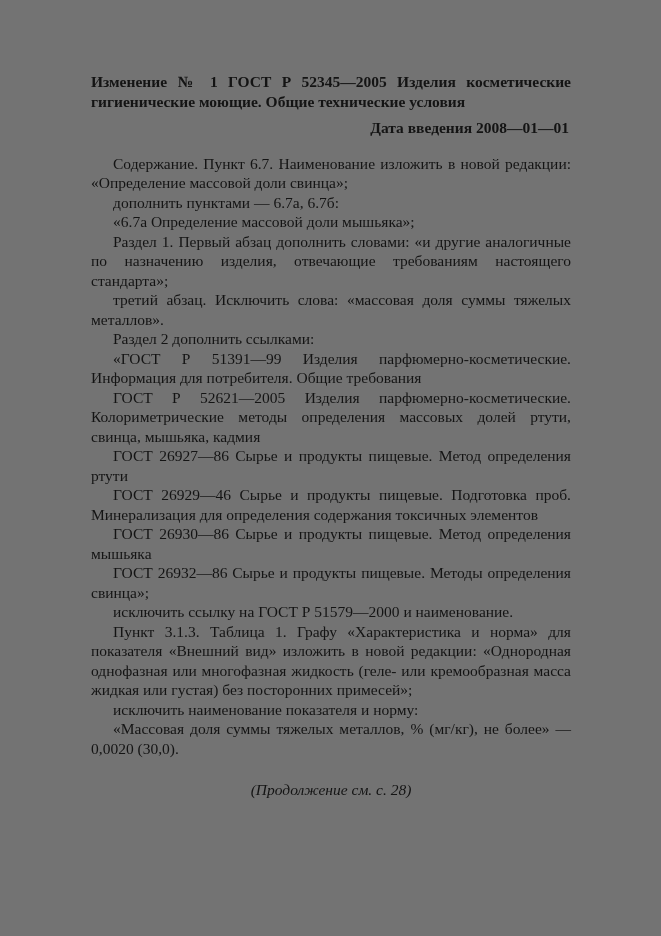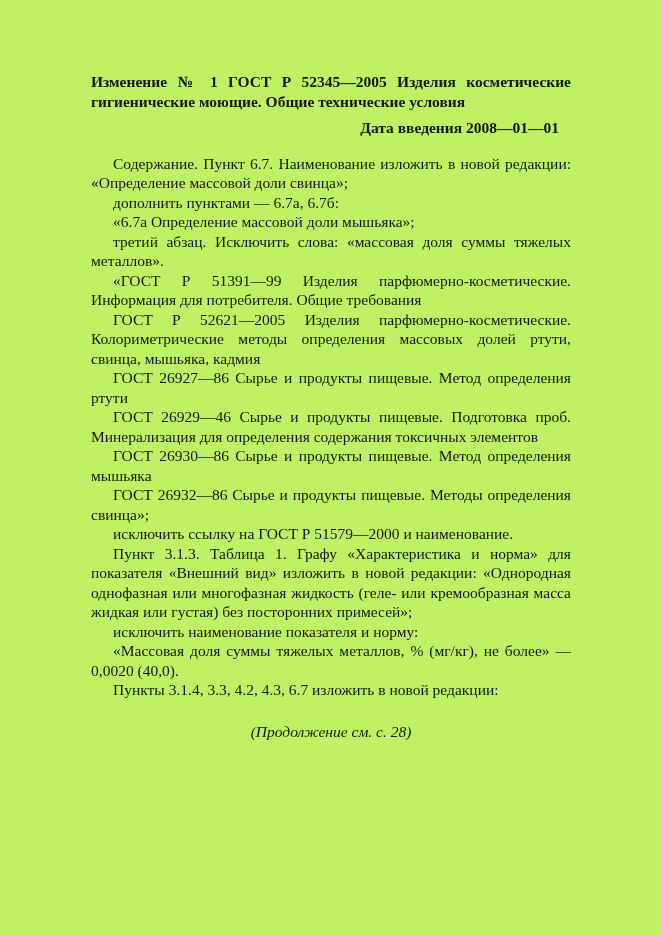--- a/index.html
+++ b/index.html
@@ -5,42 +5,42 @@
   html, body {
     margin: 0;
     padding: 0;
     background: #ffffff;
   }
   .page {
     position: relative;
     width: 661px;
     height: 936px;
     box-sizing: border-box;
-    background: #bef264;
+    background: #737373;
     padding: 72px 90px 0 91px;
     font-family: "Liberation Serif", "DejaVu Serif", serif;
     font-size: 15.5px;
     line-height: 19.5px;
     color: #141414;
     overflow: hidden;
   }
   .title {
     font-weight: 700;
     margin: 0 0 7px 0;
     text-align: justify;
   }
   .approval {
     font-weight: 700;
     margin: 0 0 18px 0;
     text-align: justify;
   }
   .date {
     font-weight: 700;
     text-align: right;
-    margin: 0 12px 16px 0;
+    margin: 0 2px 16px 0;
   }
   .body-block {
     margin: 0;
   }
   .para {
     margin: 0;
     text-align: justify;
     text-indent: 22px;
   }
   .note {
@@ -56,29 +56,30 @@
 
   <p class="title">Изменение № 1 ГОСТ Р 52345—2005 Изделия косметические гигиенические моющие. Общие технические условия</p>
 
 
   <p class="date">Дата введения 2008—01—01</p>
 
   <div class="body-block">
     <p class="para">Содержание. Пункт 6.7. Наименование изложить в новой редакции: «Определение массовой доли свинца»;</p>
     <p class="para">дополнить пунктами — 6.7а, 6.7б:</p>
     <p class="para">«6.7а Определение массовой доли мышьяка»;</p>
+    <p class="para">Раздел 1. Первый абзац дополнить словами: «и другие аналогичные по назначению изделия, отвечающие требованиям настоящего стандарта»;</p>
     <p class="para">третий абзац. Исключить слова: «массовая доля суммы тяжелых металлов».</p>
+    <p class="para">Раздел 2 дополнить ссылками:</p>
     <p class="para">«ГОСТ Р 51391—99 Изделия парфюмерно-косметические. Информация для потребителя. Общие требования</p>
     <p class="para">ГОСТ Р 52621—2005 Изделия парфюмерно-косметические. Колориметрические методы определения массовых долей ртути, свинца, мышьяка, кадмия</p>
     <p class="para">ГОСТ 26927—86 Сырье и продукты пищевые. Метод определения ртути</p>
     <p class="para">ГОСТ 26929—46 Сырье и продукты пищевые. Подготовка проб. Минерализация для определения содержания токсичных элементов</p>
     <p class="para">ГОСТ 26930—86 Сырье и продукты пищевые. Метод определения мышьяка</p>
     <p class="para">ГОСТ 26932—86 Сырье и продукты пищевые. Методы определения свинца»;</p>
     <p class="para">исключить ссылку на ГОСТ Р 51579—2000 и наименование.</p>
     <p class="para">Пункт 3.1.3. Таблица 1. Графу «Характеристика и норма» для показателя «Внешний вид» изложить в новой редакции: «Однородная однофазная или многофазная жидкость (геле- или кремообразная масса жидкая или густая) без посторонних примесей»;</p>
     <p class="para">исключить наименование показателя и норму:</p>
-    <p class="para">«Массовая доля суммы тяжелых металлов, % (мг/кг), не более» — 0,0020 (40,0).</p>
-    <p class="para">Пункты 3.1.4, 3.3, 4.2, 4.3, 6.7 изложить в новой редакции:</p>
+    <p class="para">«Массовая доля суммы тяжелых металлов, % (мг/кг), не более» — 0,0020 (30,0).</p>
   </div>
 
   <p class="note">(Продолжение см. с. 28)</p>
 
 </div>
 
 </body></html>

